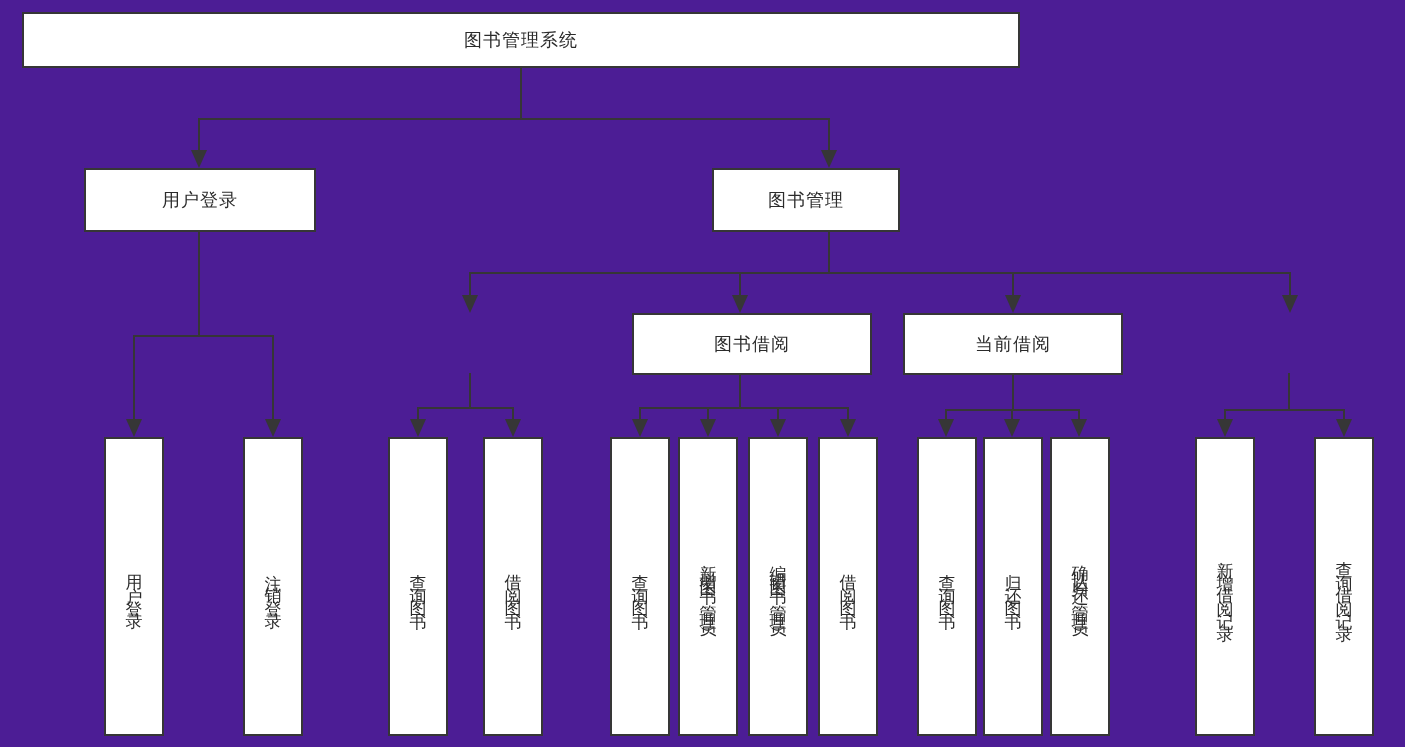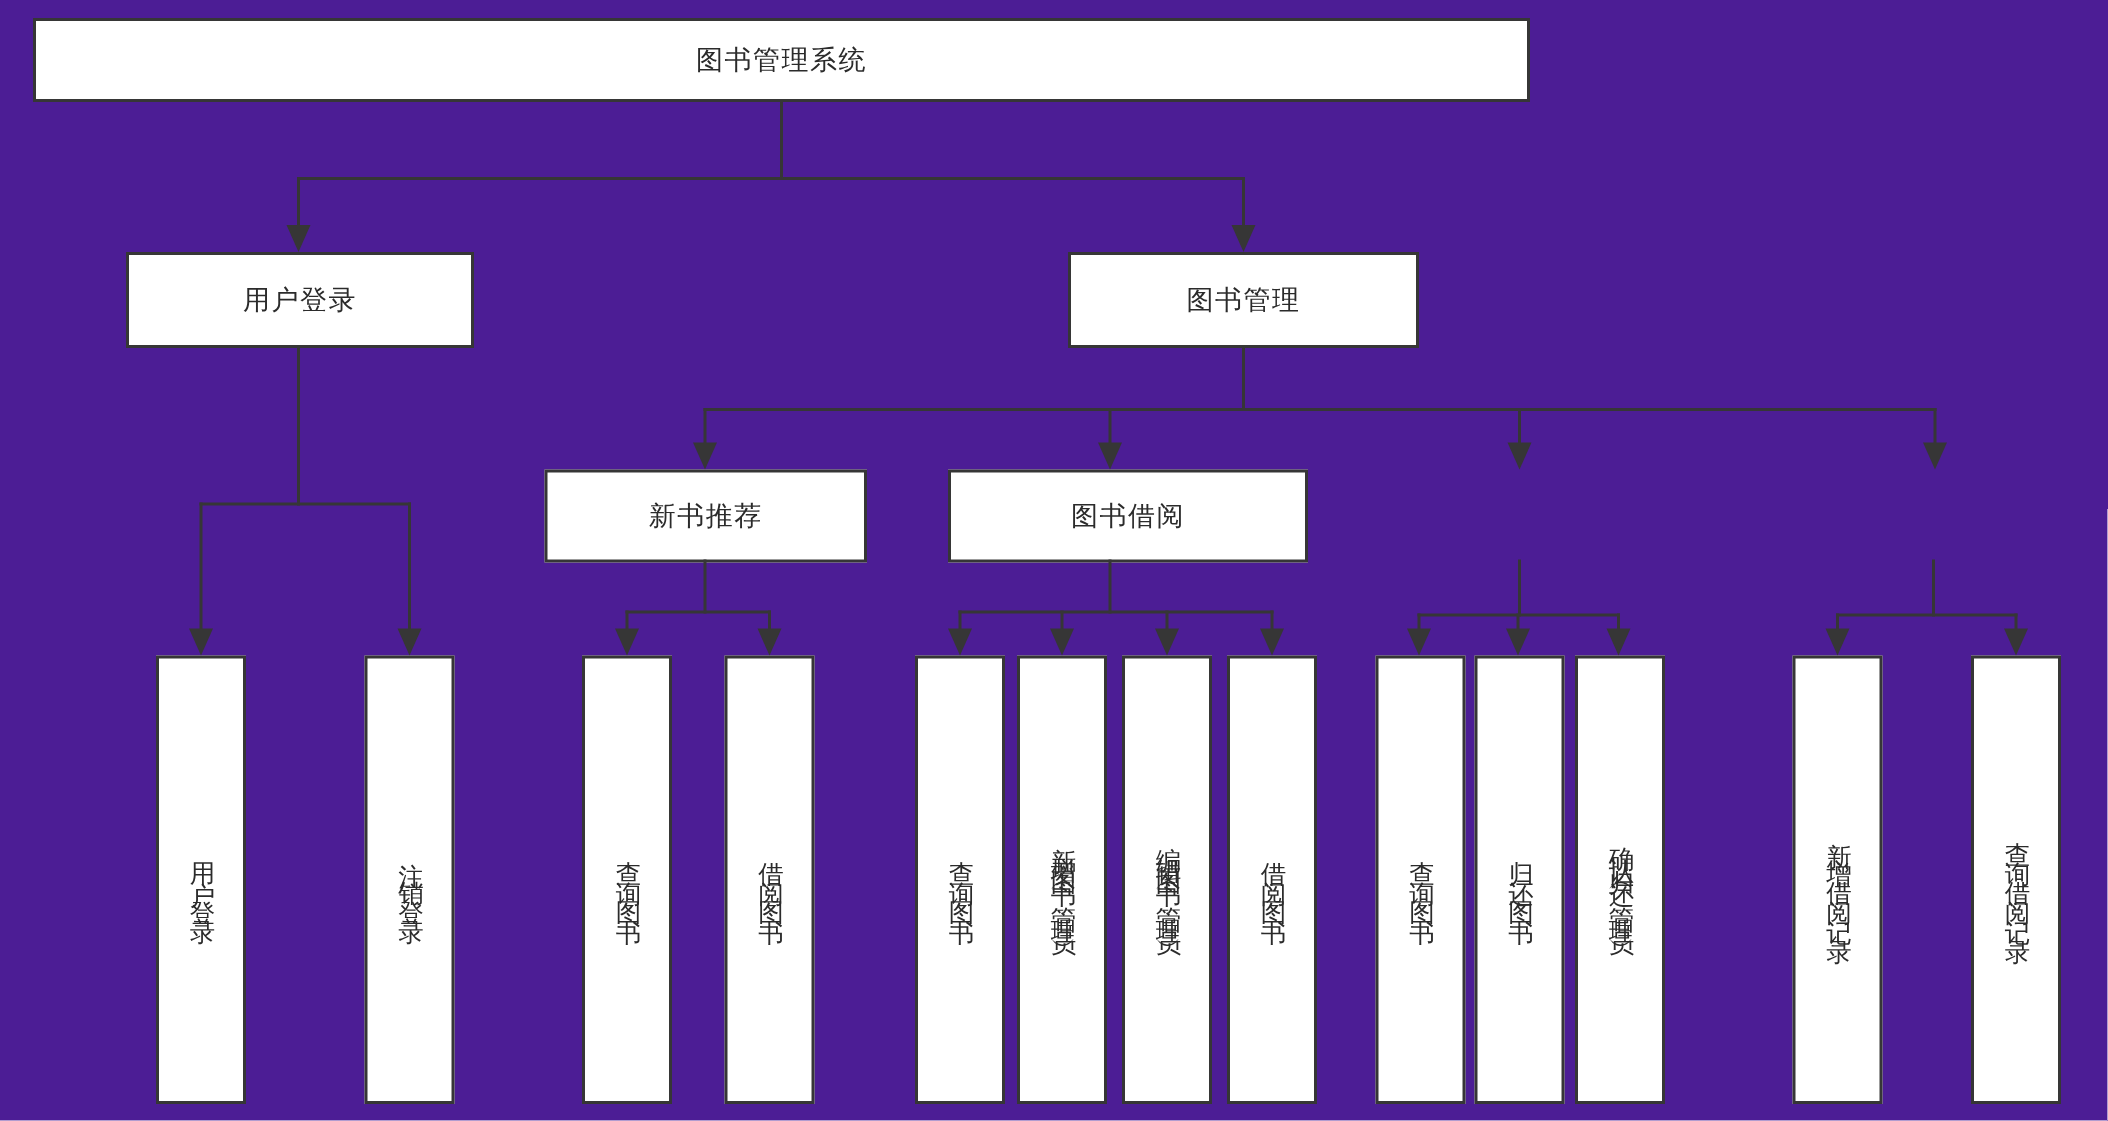--- a/index.html
+++ b/index.html
@@ -62,29 +62,29 @@
 
 <div id="stage">
 
   <div class="node" style="left:22px; top:12px; width:998px; height:56px;">
     <span>图书管理系统</span>
   </div>
 
   <div class="node" style="left:84px; top:168px; width:232px; height:64px;">
     <span>用户登录</span>
   </div>
-  <div class="node" style="left:712px; top:168px; width:234px; height:64px;">
+  <div class="node" style="left:712px; top:168px; width:188px; height:64px;">
     <span>图书管理</span>
   </div>
 
-  <div class="node" style="left:363px; top:313px; width:215px; height:62px;">
-    <span>新书推荐</span>
-  </div>
   <div class="node" style="left:632px; top:313px; width:240px; height:62px;">
     <span>图书借阅</span>
+  </div>
+  <div class="node" style="left:903px; top:313px; width:220px; height:62px;">
+    <span>当前借阅</span>
   </div>
 
   <div class="node leaf" style="left:104px;">
     <span>用户登录</span>
   </div>
   <div class="node leaf" style="left:243px;">
     <span>注销登录</span>
   </div>
   <div class="node leaf" style="left:388px;">
     <span>查询图书</span>

